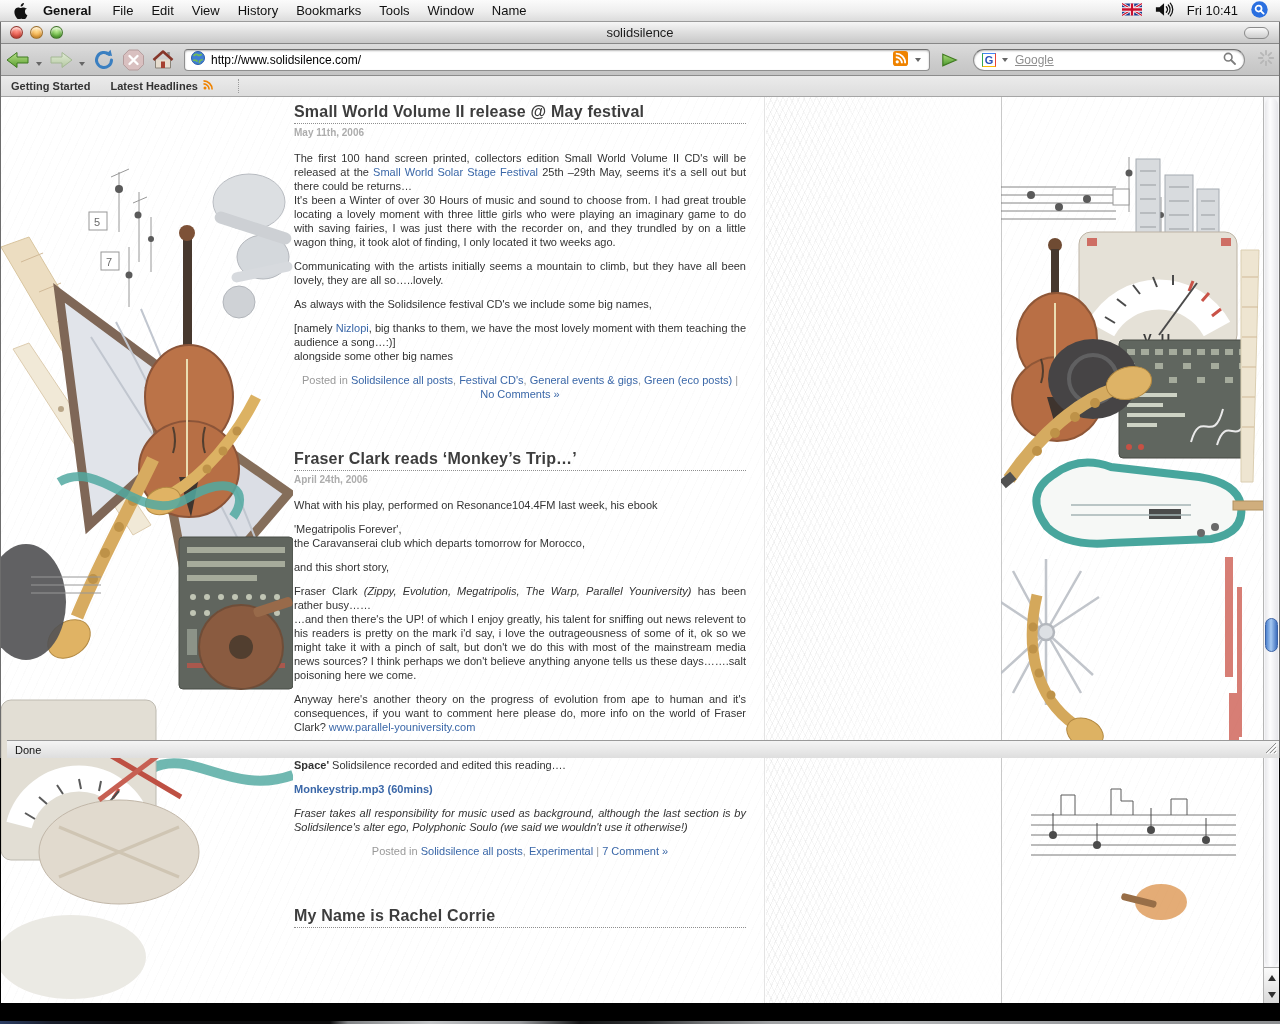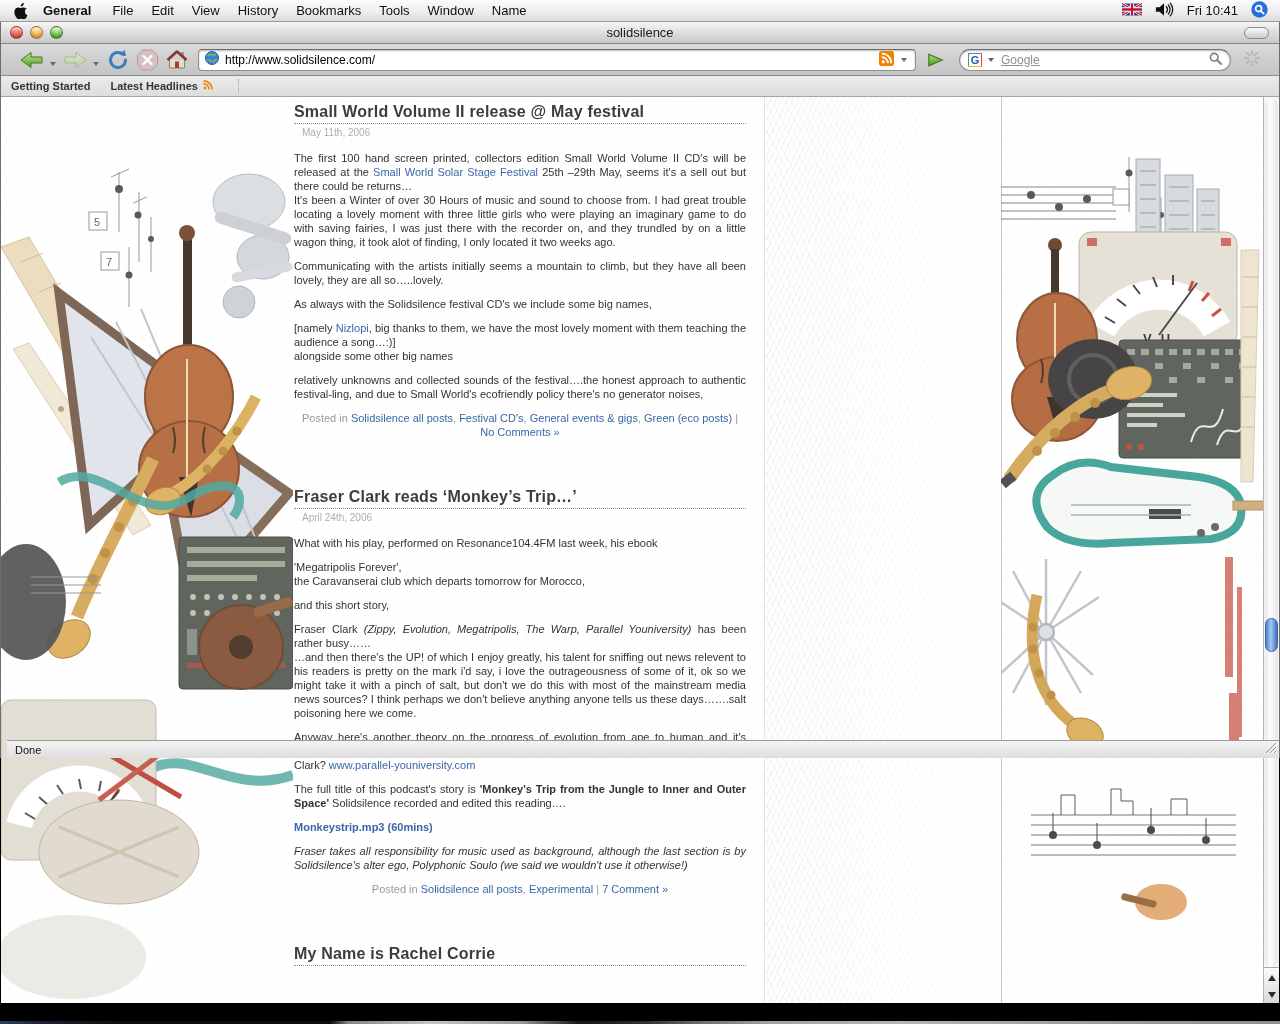--- a/index.html
+++ b/index.html
@@ -27,21 +27,21 @@
   .light{width:13px;height:13px;border-radius:50%;border:1px solid rgba(0,0,0,.35);
     box-shadow:inset 0 2px 2px rgba(255,255,255,.7), inset 0 -2px 3px rgba(0,0,0,.18);}
   .light.red{background:radial-gradient(circle at 50% 30%,#ff9a8d,#e9594c 60%,#c33a2c);}
   .light.yellow{background:radial-gradient(circle at 50% 30%,#ffe09a,#f6b04a 60%,#d98f23);}
   .light.green{background:radial-gradient(circle at 50% 30%,#c7f0a0,#6cbb45 60%,#3f8f27);}
   .tb-pill{position:absolute;right:10px;top:5px;width:25px;height:12px;border-radius:7px;
     border:1px solid #8a8a8a;background:linear-gradient(#fafafa,#cdcdcd);}
 
   
   .navbar{height:32px;background:linear-gradient(#dcdcdc,#cecece 50%,#c4c4c4);
-    border-bottom:1px solid #8c8c8c;display:flex;align-items:center;padding:0 18px;gap:4px;}
+    border-bottom:1px solid #8c8c8c;display:flex;align-items:center;padding:0 4px;gap:4px;}
   .nav-btn{display:flex;align-items:center;}
   .caret{width:0;height:0;border-left:3.5px solid transparent;border-right:3.5px solid transparent;
     border-top:4px solid #666;margin:8px 2px 0 1px;}
   .urlfield{flex:1;height:22px;margin:0 4px;border-radius:4px;background:#fff;
     border:1px solid #8f8f8f;border-top-color:#6e6e6e;box-shadow:inset 0 1px 2px rgba(0,0,0,.28);
     display:flex;align-items:center;padding:0 6px;gap:6px;font-size:12px;color:#000;}
   .urlfield .url-text{flex:1;white-space:nowrap;overflow:hidden;}
   .searchfield{width:272px;height:22px;border-radius:11px;background:#fff;margin-left:6px;
     border:1px solid #8f8f8f;border-top-color:#6e6e6e;box-shadow:inset 0 1px 2px rgba(0,0,0,.28);
     display:flex;align-items:center;padding:0 8px;gap:5px;font-size:12px;color:#8e8e8e;}
@@ -72,21 +72,21 @@
   .vline.right{left:1000px;background:#c9c9c9;}
   .artwork{position:absolute;top:0;pointer-events:none;}
   .artwork.leftart{left:0;}
   .artwork.rightart{left:1000px;}
 
   
   .posts{position:absolute;left:293px;top:5px;width:452px;color:#333;}
   .post{margin-bottom:48px;}
   .post h2{font-size:16px;line-height:19px;margin:0 0 3px;padding-bottom:2px;color:#3d3d3d;
     border-bottom:1px dotted #8f8f8f;font-weight:bold;letter-spacing:.2px;}
-  .post .post-date{font-size:10px;color:#adadad;margin:0 8px 13px;}
+  .post .post-date{font-size:10px;color:#adadad;margin:0 0 13px;font-weight:bold;}
   .post p{font-size:11px;line-height:14px;margin:0 0 10px;text-align:justify;}
   .post p.post-footer{text-align:center;color:#999;margin-top:0;}
   a.lnk{color:#3a67a8;text-decoration:none;}
   a.lnk.bold-link{font-weight:bold;}
 
   
   .scrollbar{position:absolute;top:0;right:0;bottom:0;width:16px;background:#f5f5f7;
     border-left:1px solid #b5b5b5;}
   .sb-track{position:absolute;left:1px;right:1px;top:1px;bottom:36px;background:linear-gradient(90deg,#e9e9ec,#fdfdfe 40%,#e6e6ea);border-radius:7px;}
   .sb-thumb{position:absolute;left:1px;right:1px;top:521px;height:34px;border-radius:7px;
@@ -552,21 +552,20 @@
 
         <div class="posts">
   <div class="post">
     <h2>Small World Volume II release @ May festival</h2>
     <div class="post-date">May 11th, 2006</div>
     <div>
                 <p>The first 100 hand screen printed, collectors edition Small World Volume II CD's will be released at the <a class="lnk" href="#">Small World Solar Stage Festival</a> 25th –29th May, seems it's a sell out but there could be returns…<br>It's been a Winter of over 30 Hours of music and sound to choose from. I had great trouble locating a lovely moment with three little girls who were playing an imaginary game to do with saving fairies, I was just there with the recorder on, and they trundled by on a little wagon thing, it took alot of finding, I only located it two weeks ago.</p>
                 <p>Communicating with the artists initially seems a mountain to climb, but they have all been lovely, they are all so…..lovely.</p>
                 <p>As always with the Solidsilence festival CD's we include some big names,</p>
                 <p>[namely <a class="lnk" href="#">Nizlopi</a>, big thanks to them, we have the most lovely moment with them teaching the audience a song…:)]<br>alongside some other big names</p>
-                <p>relatively unknowns and collected sounds of the festival….the honest approach to authentic festival-ling, and due to Small World's ecofriendly policy there's no generator noises,</p>
                 <p class="post-footer">Posted in <a class="lnk" href="#">Solidsilence all posts</a>, <a class="lnk" href="#">Festival CD's</a>, <a class="lnk" href="#">General events &amp; gigs</a>, <a class="lnk" href="#">Green (eco posts)</a> | <a class="lnk" href="#">No Comments »</a></p>
               </div>
   </div>
 
   <div class="post">
     <h2>Fraser Clark reads ‘Monkey’s Trip…’</h2>
     <div class="post-date">April 24th, 2006</div>
     <div>
                 <p>What with his play, performed on Resonance104.4FM last week, his ebook</p>
                 <p>'Megatripolis Forever',<br>the Caravanserai club which departs tomorrow for Morocco,</p>

